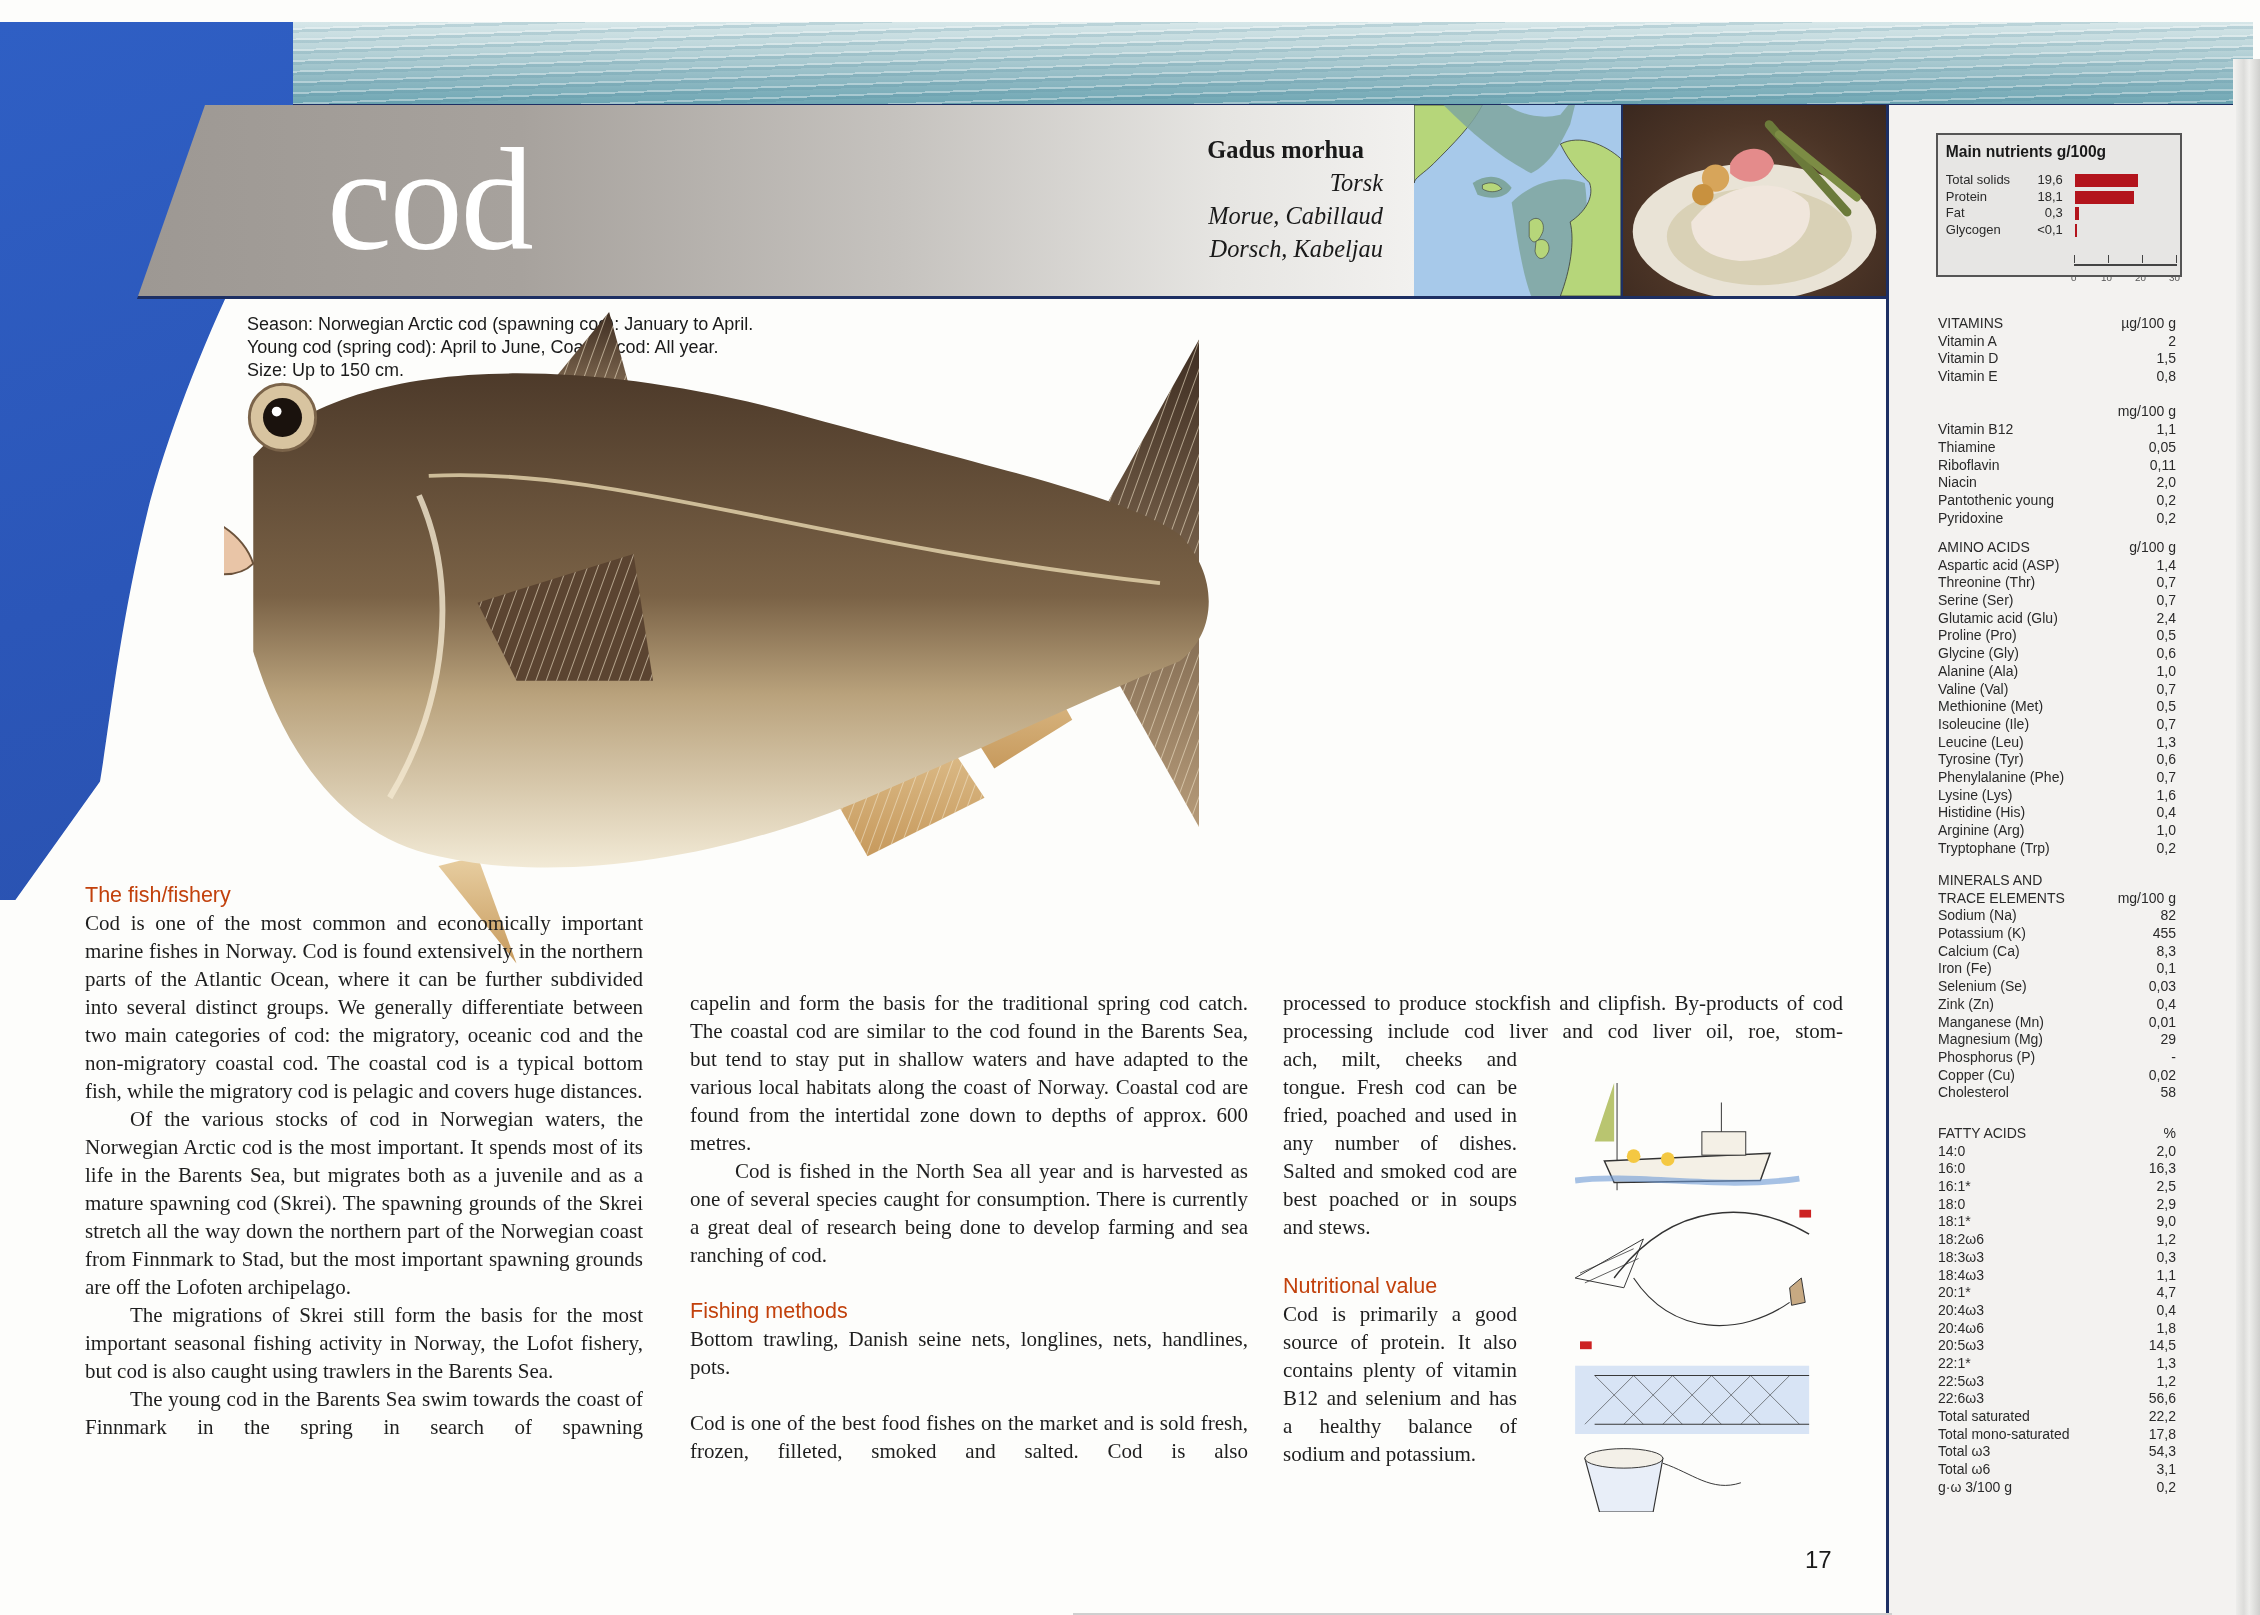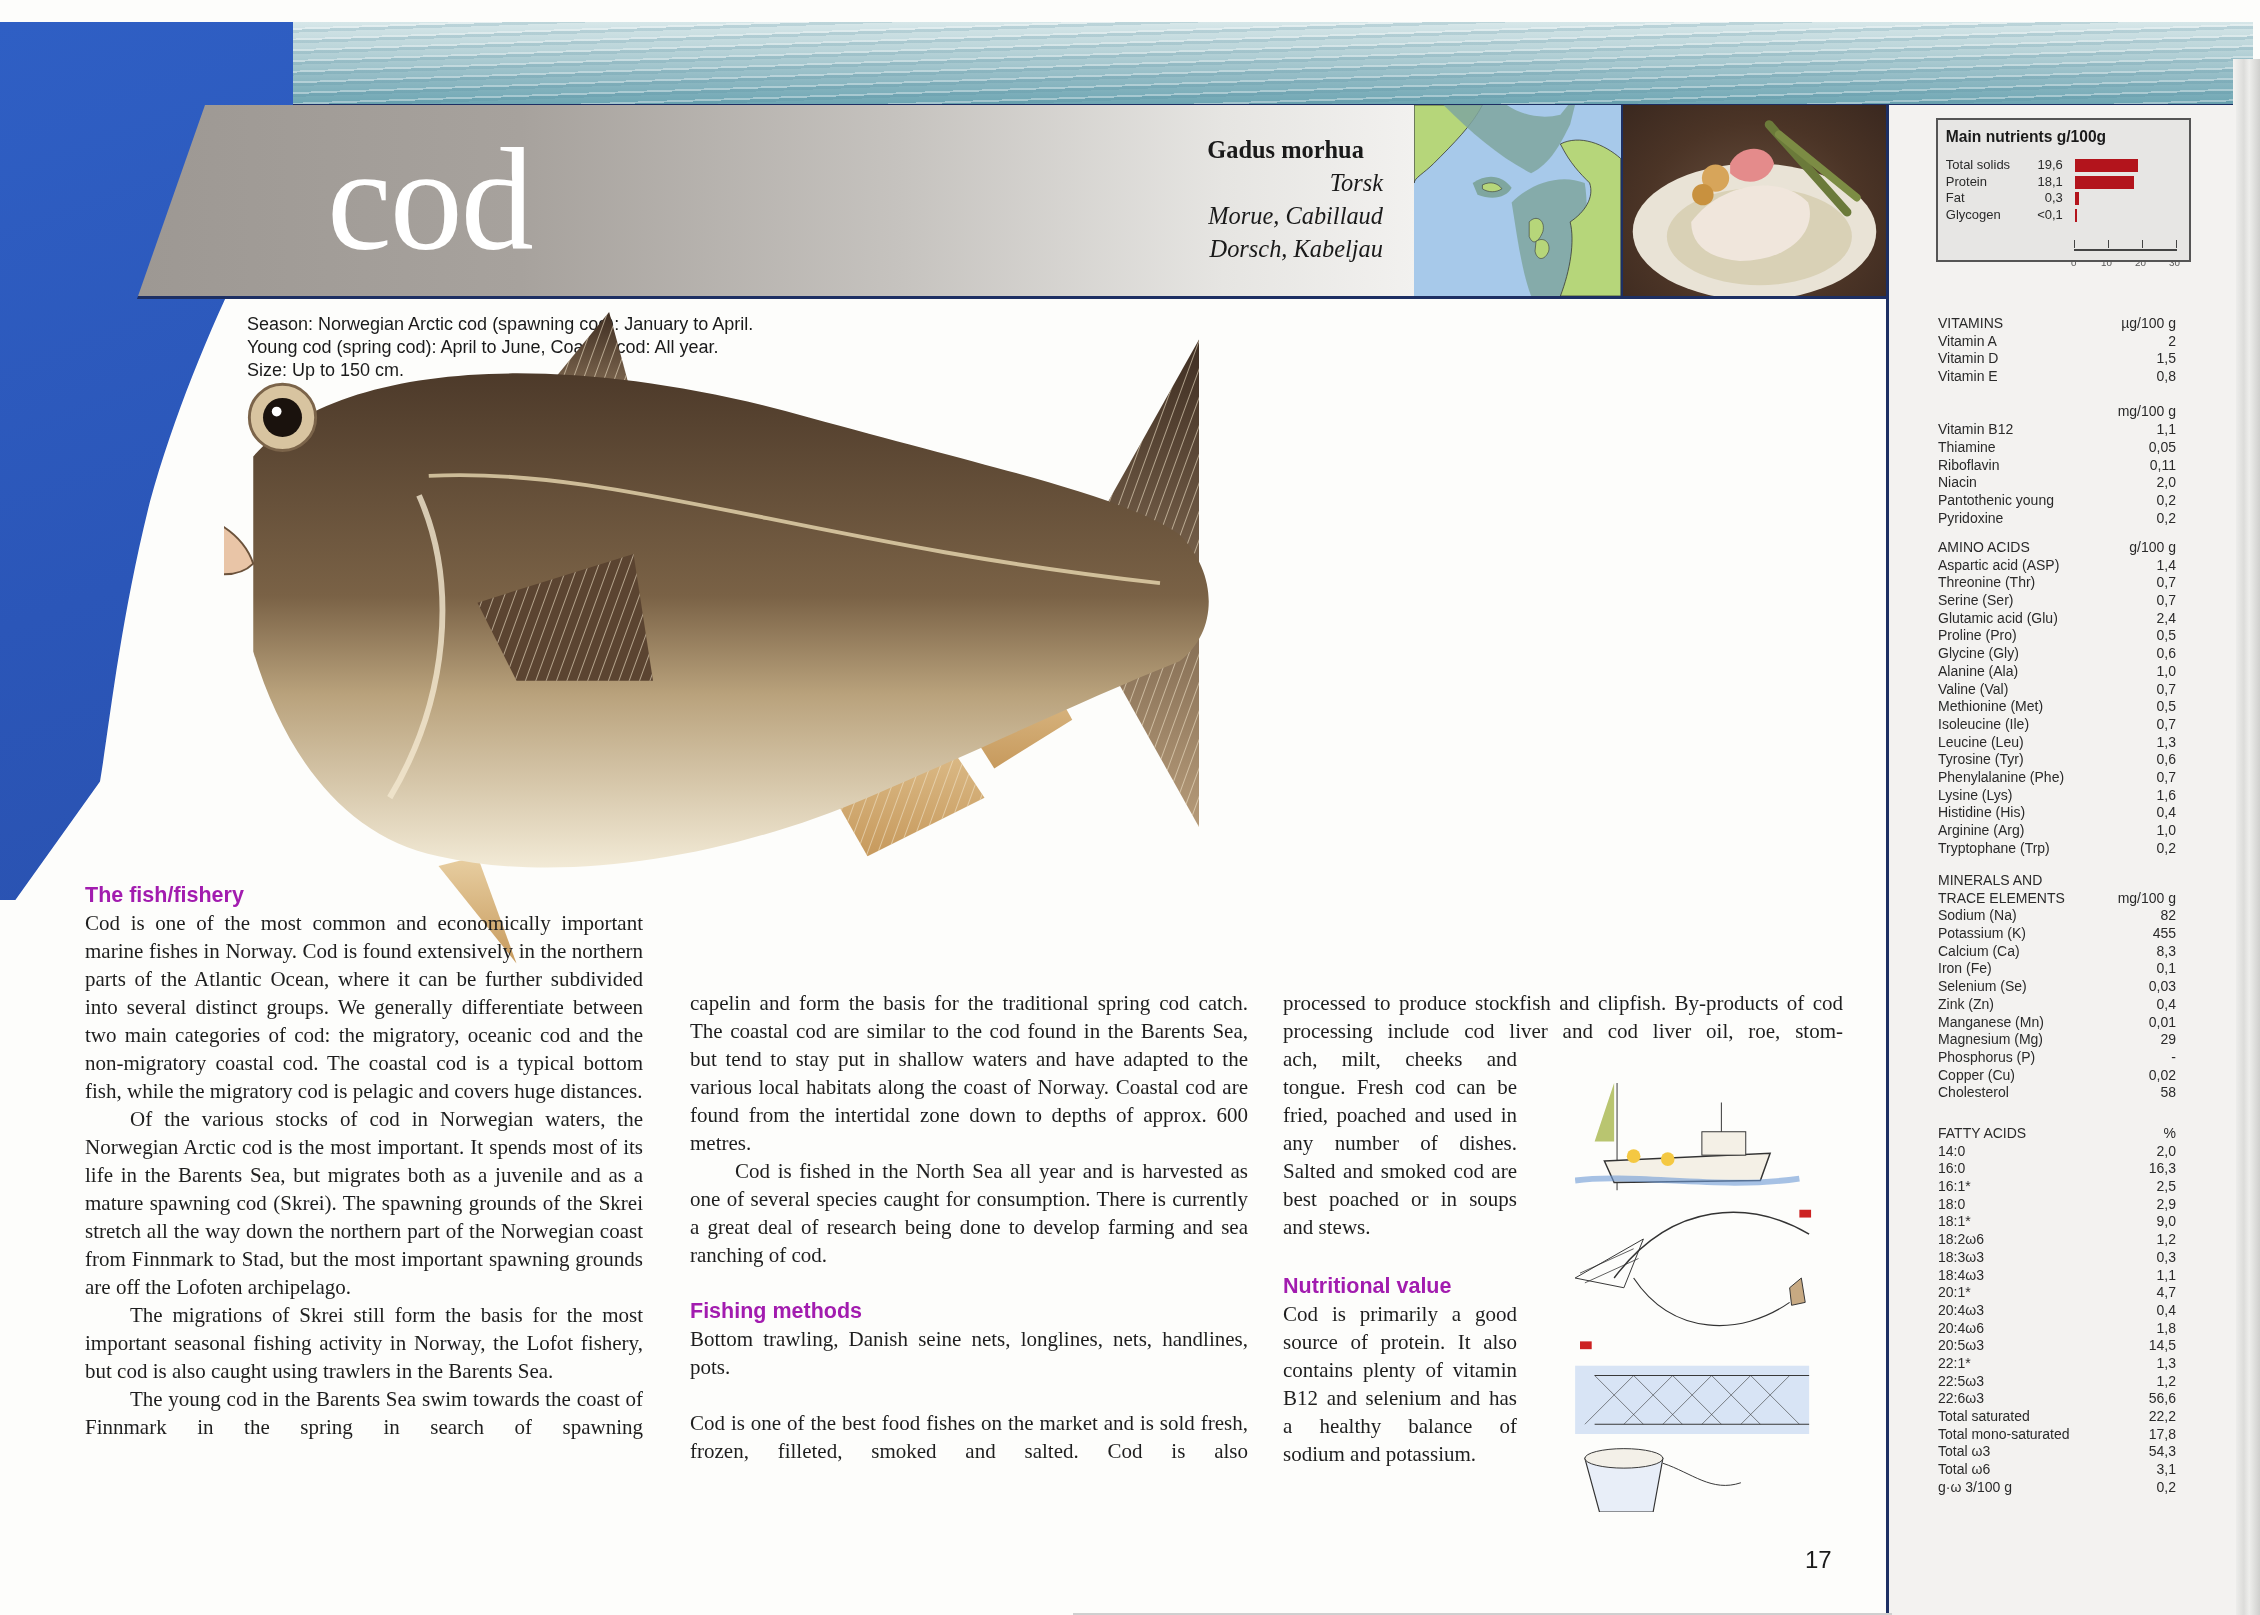--- a/index.html
+++ b/index.html
@@ -64,22 +64,22 @@
     font-family:"Liberation Sans", sans-serif;
     color:#2a2a2a;
   }
   #sidebar-edge {
     left:2233px; top:59px; width:27px; height:1557px;
     background:linear-gradient(90deg,#f4f4f2,#dcdcda 40%,#eeeeec 60%,#cfcfcd);
   }
 
   
   #mn-box {
-    left:47px; top:13px; width:242px; height:140px;
-    border:2px solid #555; background:#e7e6e4;padding-left:9px;
+    left:47px; top:28px; width:242px; height:140px;
+    border:2px solid #555; background:#e7e6e4;
   }
   #mn-title { left:7.8px; top:7.8px; font-size:15.6px; font-weight:bold; color:#1a1a1a; }
   .mn-row { position:absolute; left:7.8px; font-size:13px; height:16.6px; line-height:16.6px; width:234px; }
   .mn-row .lbl { position:absolute; left:0; }
   .mn-row .val { position:absolute; left:47px; width:70px; text-align:right; }
   .mn-row .bar { position:absolute; left:129px; top:2px; height:12.7px; background:#b3141c; }
   #mn-axis { left:136px; top:123px; width:103px; height:5.9px; border-bottom:2px solid #444; }
   .mn-tick { position:absolute; top:-2.9px; width:1px; height:7.8px; background:#444; }
   .mn-ticklbl { position:absolute; top:137px; font-size:9.8px; color:#555; }
 
@@ -96,21 +96,21 @@
   }
 
   
   #fish { left:224px; top:310px; width:1560px; height:673px; }
 
   
   .col { position:absolute; font-size:21px; line-height:28px; text-align:justify; color:#1e1e1e; }
   .col p { margin:0; }
   .col p.indent { text-indent:45px; }
   .col h3 {
-    margin:0; font-family:"Liberation Sans", sans-serif; font-weight:bold; font-size:21.5px; line-height:28px; color:#a21caf;
+    margin:0; font-family:"Liberation Sans", sans-serif; font-weight:normal; font-size:21.5px; line-height:28px; color:#c2410c;
   }
   #col1 { left:85px; top:881px; width:558px; }
   #col2 { left:690px; top:989px; width:558px; }
   #col3a { left:1283px; top:989px; width:560px; }
   #col3b { left:1283px; top:1045px; width:234px; }
   #col3c { left:1283px; top:1272px; width:234px; }
 
   #boat-illus { left:1575px; top:1083px; width:283px; height:429px; }
 
   #page-number { left:1805px; top:1546px; font-family:"Liberation Sans", sans-serif; font-size:24px; color:#1a1a1a; }

